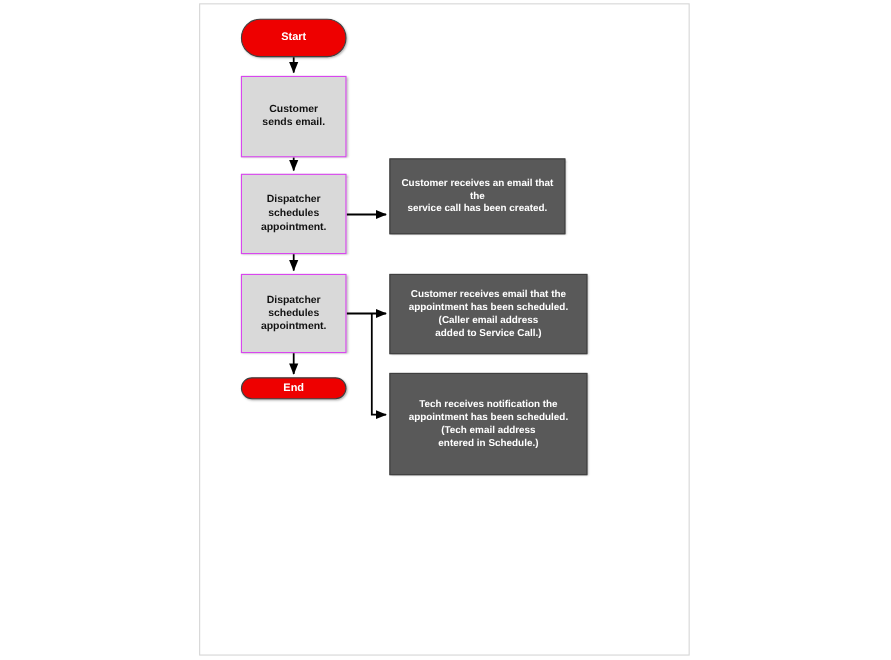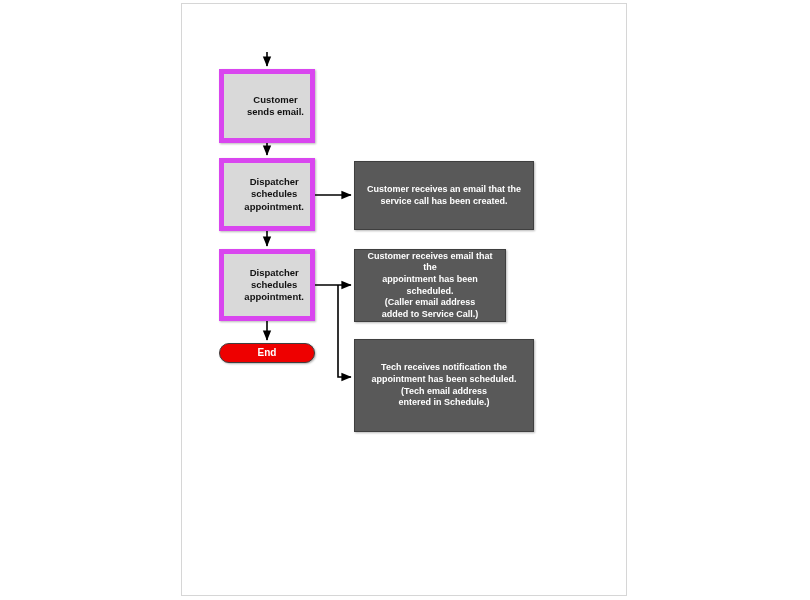--- a/index.html
+++ b/index.html
@@ -58,26 +58,25 @@
     border: 1px solid #3f3f3f;
     border-radius: 18px;
     color: #ffffff;
     font-size: 10px;
     font-weight: bold;
     box-shadow: 1px 1px 2px rgba(0,0,0,0.30);
   }
   
   .process {
     background: #d9d9d9;
-    border: 5px solid #d946ef;
+    border: 1px solid #d946ef;
     color: #111111;
     font-size: 9.5px;
     font-weight: bold;
     box-shadow: 1px 1px 2px rgba(0,0,0,0.28);
-    justify-content: flex-end;
   }
   
   .notice {
     background: #595959;
     border: 1px solid #3f3f3f;
     color: #ffffff;
     font-size: 9px;
     font-weight: bold;
     box-shadow: 1px 1px 2px rgba(0,0,0,0.28);
   }
@@ -119,20 +118,23 @@
 
       <line x1="267" y1="321" x2="267" y2="340" marker-end="url(#arrowhead)"></line>
 
       <line x1="315" y1="195" x2="351" y2="195" marker-end="url(#arrowhead)"></line>
 
       <line x1="315" y1="285" x2="351" y2="285" marker-end="url(#arrowhead)"></line>
 
       <polyline points="338,285 338,377 351,377" marker-end="url(#arrowhead)"></polyline>
     </svg>
 
+    <div class="node terminator" style="left:219px; top:17px; width:96px; height:35px;">
+      <span class="node-label">Start</span>
+    </div>
 
     <div class="node process" style="left:219px; top:69px; width:96px; height:74px;">
       <span class="node-label">Customer
 sends email.</span>
     </div>
 
     <div class="node process" style="left:219px; top:158px; width:96px; height:73px;">
       <span class="node-label">Dispatcher
 schedules
 appointment.</span>
@@ -141,26 +143,26 @@
     <div class="node process" style="left:219px; top:249px; width:96px; height:72px;">
       <span class="node-label">Dispatcher
 schedules
 appointment.</span>
     </div>
 
     <div class="node terminator" style="left:219px; top:343px; width:96px; height:20px;">
       <span class="node-label">End</span>
     </div>
 
-    <div class="node notice" style="left:354px; top:161px; width:180px; height:69px;">
+    <div class="node notice" style="left:354px; top:144px; width:160px; height:69px;">
       <span class="node-label">Customer receives an email that the
 service call has been created.</span>
     </div>
 
-    <div class="node notice" style="left:354px; top:249px; width:152px; height:73px;">
+    <div class="node notice" style="left:354px; top:249px; width:180px; height:73px;">
       <span class="node-label">Customer receives email that the
 appointment has been scheduled.
 (Caller email address
 added to Service Call.)</span>
     </div>
 
     <div class="node notice" style="left:354px; top:339px; width:180px; height:93px;">
       <span class="node-label">Tech receives notification the
 appointment has been scheduled.
 (Tech email address

